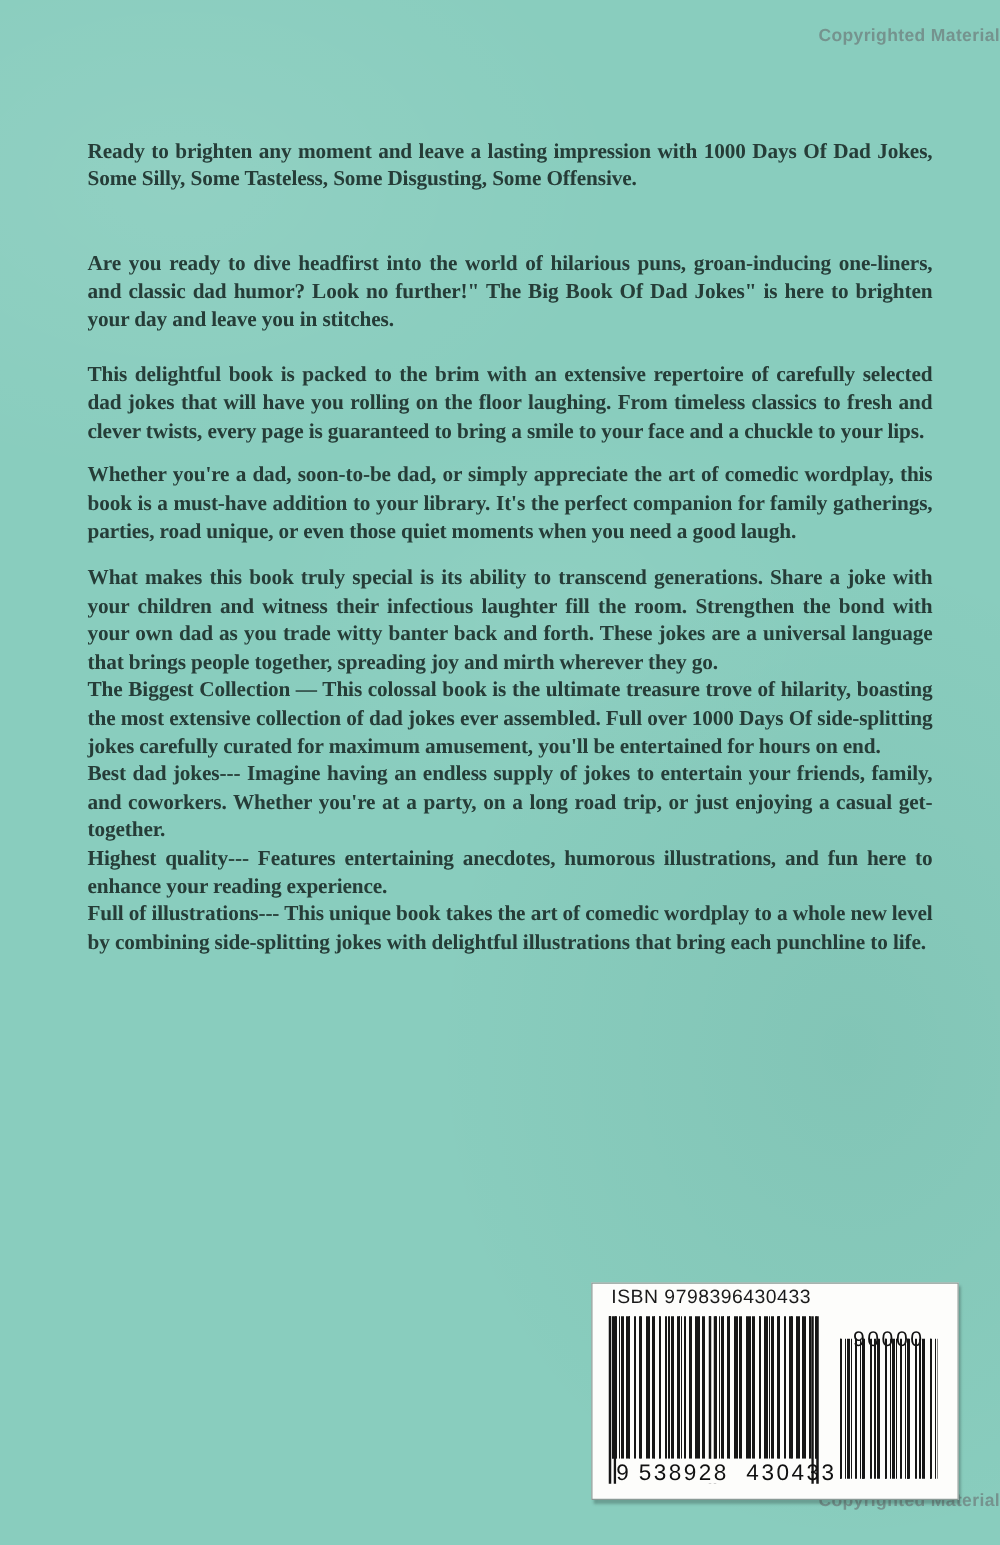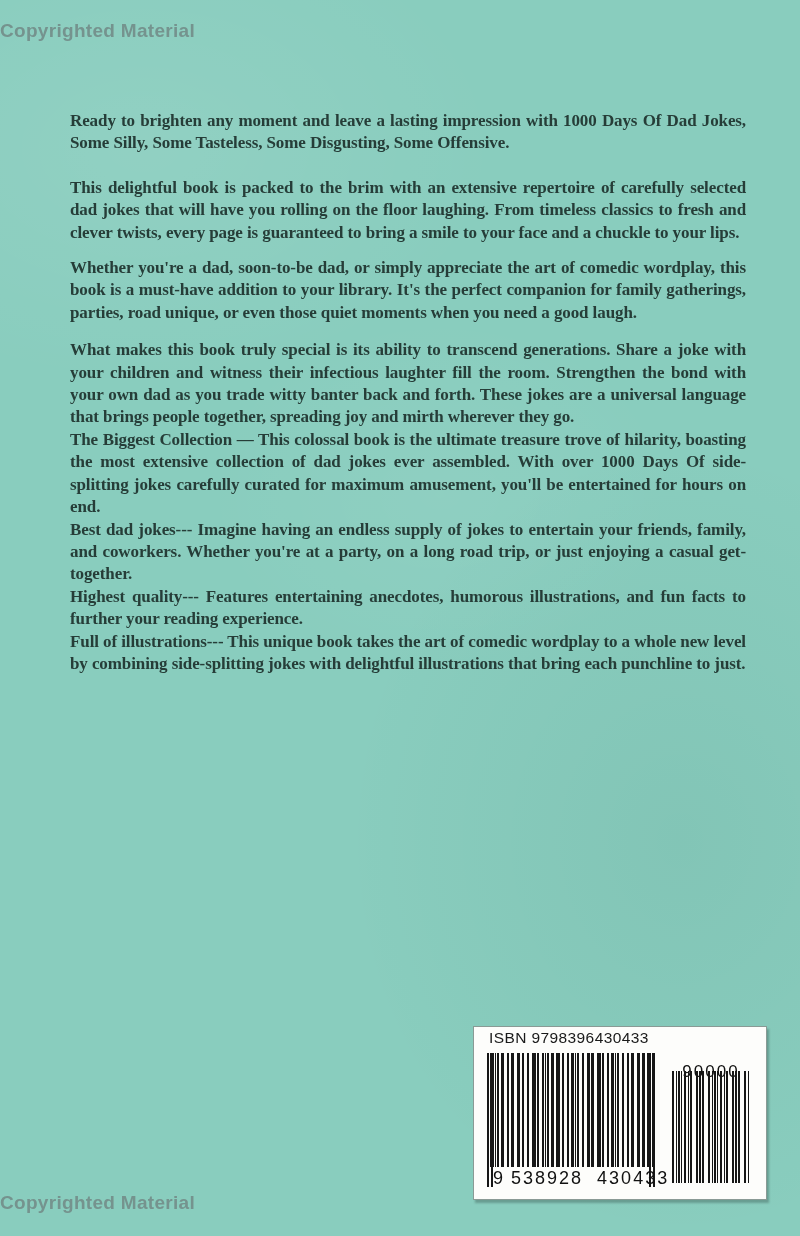--- a/index.html
+++ b/index.html
@@ -9,23 +9,23 @@
     overflow:hidden;
     background:
       radial-gradient(ellipse 600px 400px at 18% 12%, rgba(255,255,255,0.07), transparent 60%),
       radial-gradient(ellipse 520px 620px at 85% 68%, rgba(0,45,35,0.05), transparent 65%),
       radial-gradient(ellipse 400px 300px at 55% 40%, rgba(255,255,255,0.05), transparent 60%),
       #89cdbe;
     font-family:"Liberation Serif", serif;
   }
   .watermark{
     position:absolute;left:0;width:100%;
-    text-align:left;
+    text-align:right;
     font-family:"Liberation Sans", sans-serif;
-    font-weight:bold;font-size:19px;
+    font-weight:bold;font-size:14px;
     color:#75938e;
     letter-spacing:0.3px;
   }
   .wm-top{top:20px;}
   .wm-bottom{top:1192px;}
   .body-text{
     position:absolute;left:70px;top:110px;width:676px;
     color:#263d38;
     font-size:17px;line-height:22.4px;
     font-weight:600;
@@ -90,27 +90,28 @@
 </style>
 </head>
 <body>
 
 <div class="cover">
 
   <div class="watermark wm-top">Copyrighted Material</div>
 
   <div class="body-text">
     <p>Ready to brighten any moment and leave a lasting impression with 1000 Days Of Dad Jokes, Some Silly, Some Tasteless, Some Disgusting, Some Offensive.</p>
+    <p class="gap-xl">Are you ready to dive headfirst into the world of hilarious puns, groan-inducing one-liners, and classic dad humor? Look no further!" The Big Book Of Dad Jokes" is here to brighten your day and leave you in stitches.</p>
     <p class="gap-lg">This delightful book is packed to the brim with an extensive repertoire of carefully selected dad jokes that will have you rolling on the floor laughing. From timeless classics to fresh and clever twists, every page is guaranteed to bring a smile to your face and a chuckle to your lips.</p>
     <p class="gap-sm">Whether you're a dad, soon-to-be dad, or simply appreciate the art of comedic wordplay, this book is a must-have addition to your library. It's the perfect companion for family gatherings, parties, road unique, or even those quiet moments when you need a good laugh.</p>
     <p class="gap-md">What makes this book truly special is its ability to transcend generations. Share a joke with your children and witness their infectious laughter fill the room. Strengthen the bond with your own dad as you trade witty banter back and forth. These jokes are a universal language that brings people together, spreading joy and mirth wherever they go.</p>
-    <p>The Biggest Collection — This colossal book is the ultimate treasure trove of hilarity, boasting the most extensive collection of dad jokes ever assembled. With over 1000 Days Of side-splitting jokes carefully curated for maximum amusement, you'll be entertained for hours on end.</p>
+    <p>The Biggest Collection — This colossal book is the ultimate treasure trove of hilarity, boasting the most extensive collection of dad jokes ever assembled. Full over 1000 Days Of side-splitting jokes carefully curated for maximum amusement, you'll be entertained for hours on end.</p>
     <p>Best dad jokes--- Imagine having an endless supply of jokes to entertain your friends, family, and coworkers. Whether you're at a party, on a long road trip, or just enjoying a casual get-together.</p>
-    <p>Highest quality--- Features entertaining anecdotes, humorous illustrations, and fun facts to further your reading experience.</p>
-    <p>Full of illustrations--- This unique book takes the art of comedic wordplay to a whole new level by combining side-splitting jokes with delightful illustrations that bring each punchline to just.</p>
+    <p>Highest quality--- Features entertaining anecdotes, humorous illustrations, and fun here to enhance your reading experience.</p>
+    <p>Full of illustrations--- This unique book takes the art of comedic wordplay to a whole new level by combining side-splitting jokes with delightful illustrations that bring each punchline to life.</p>
   </div>
 
   <div class="barcode-box">
     <div class="isbn-label">ISBN 9798396430433</div>
 
     <div class="ean">
       <div class="bars"></div>
       <span class="guard g1"></span>
       <span class="guard g2"></span>
       <span class="guard g3"></span>

